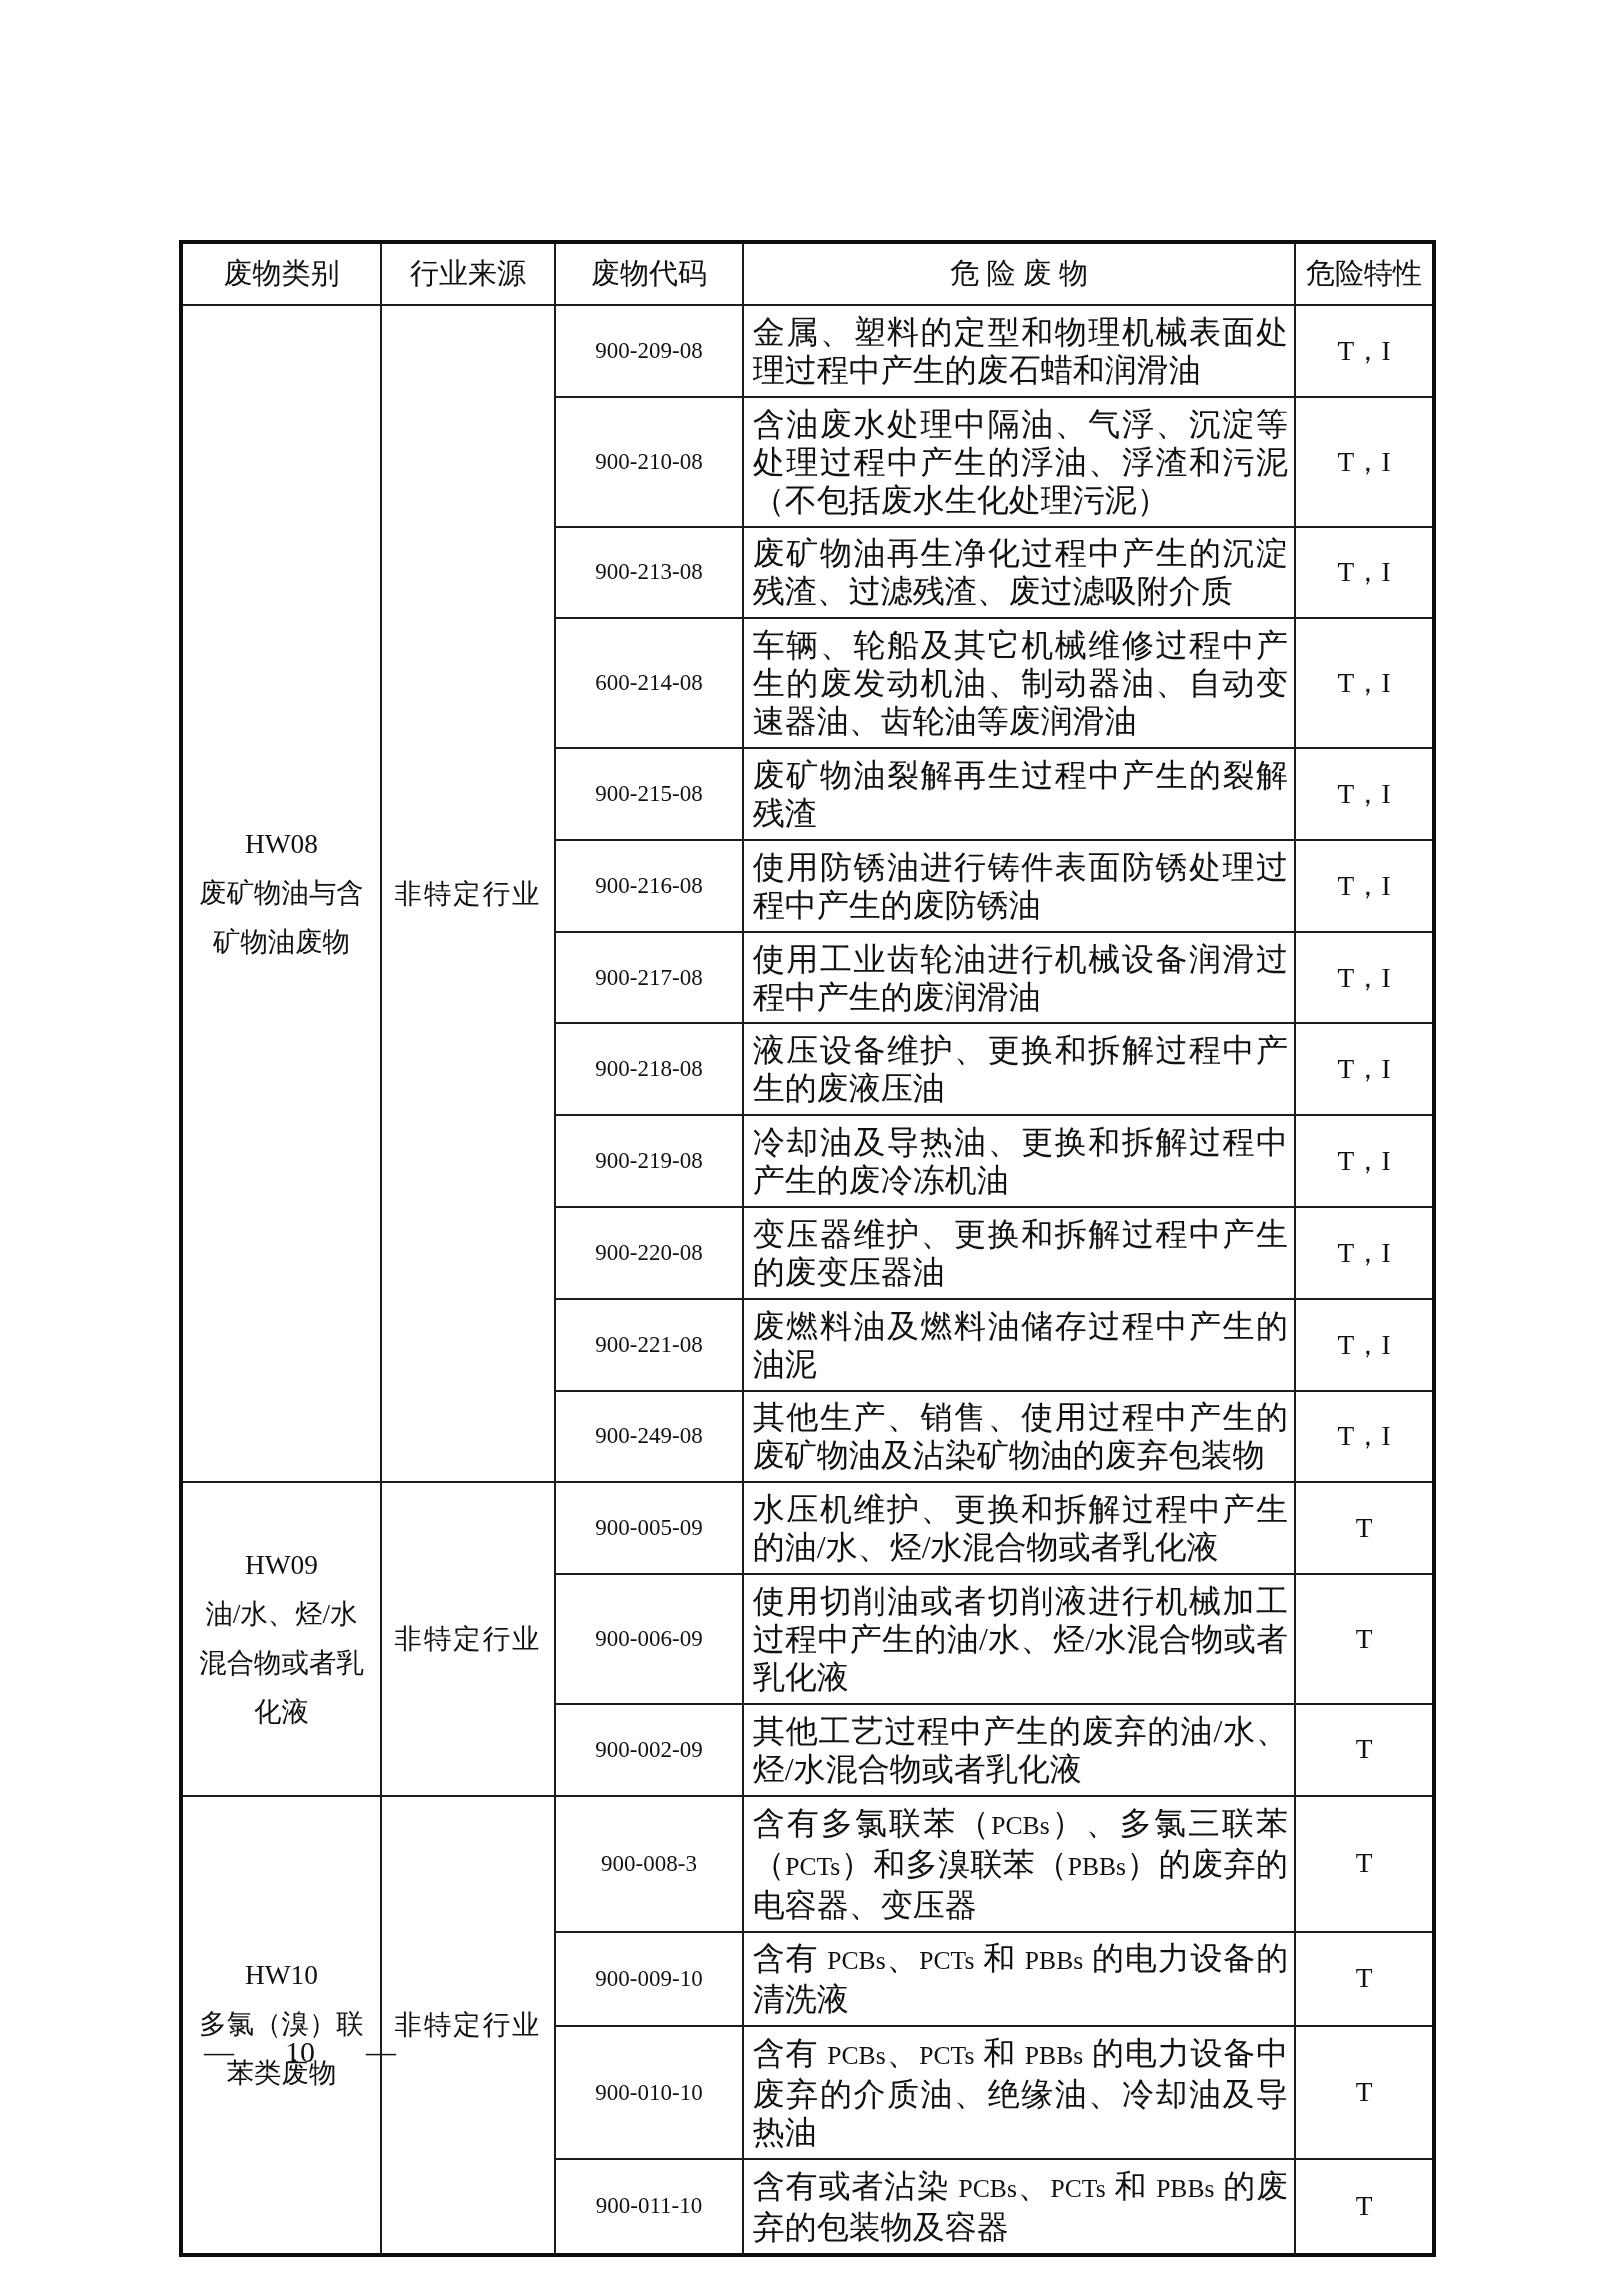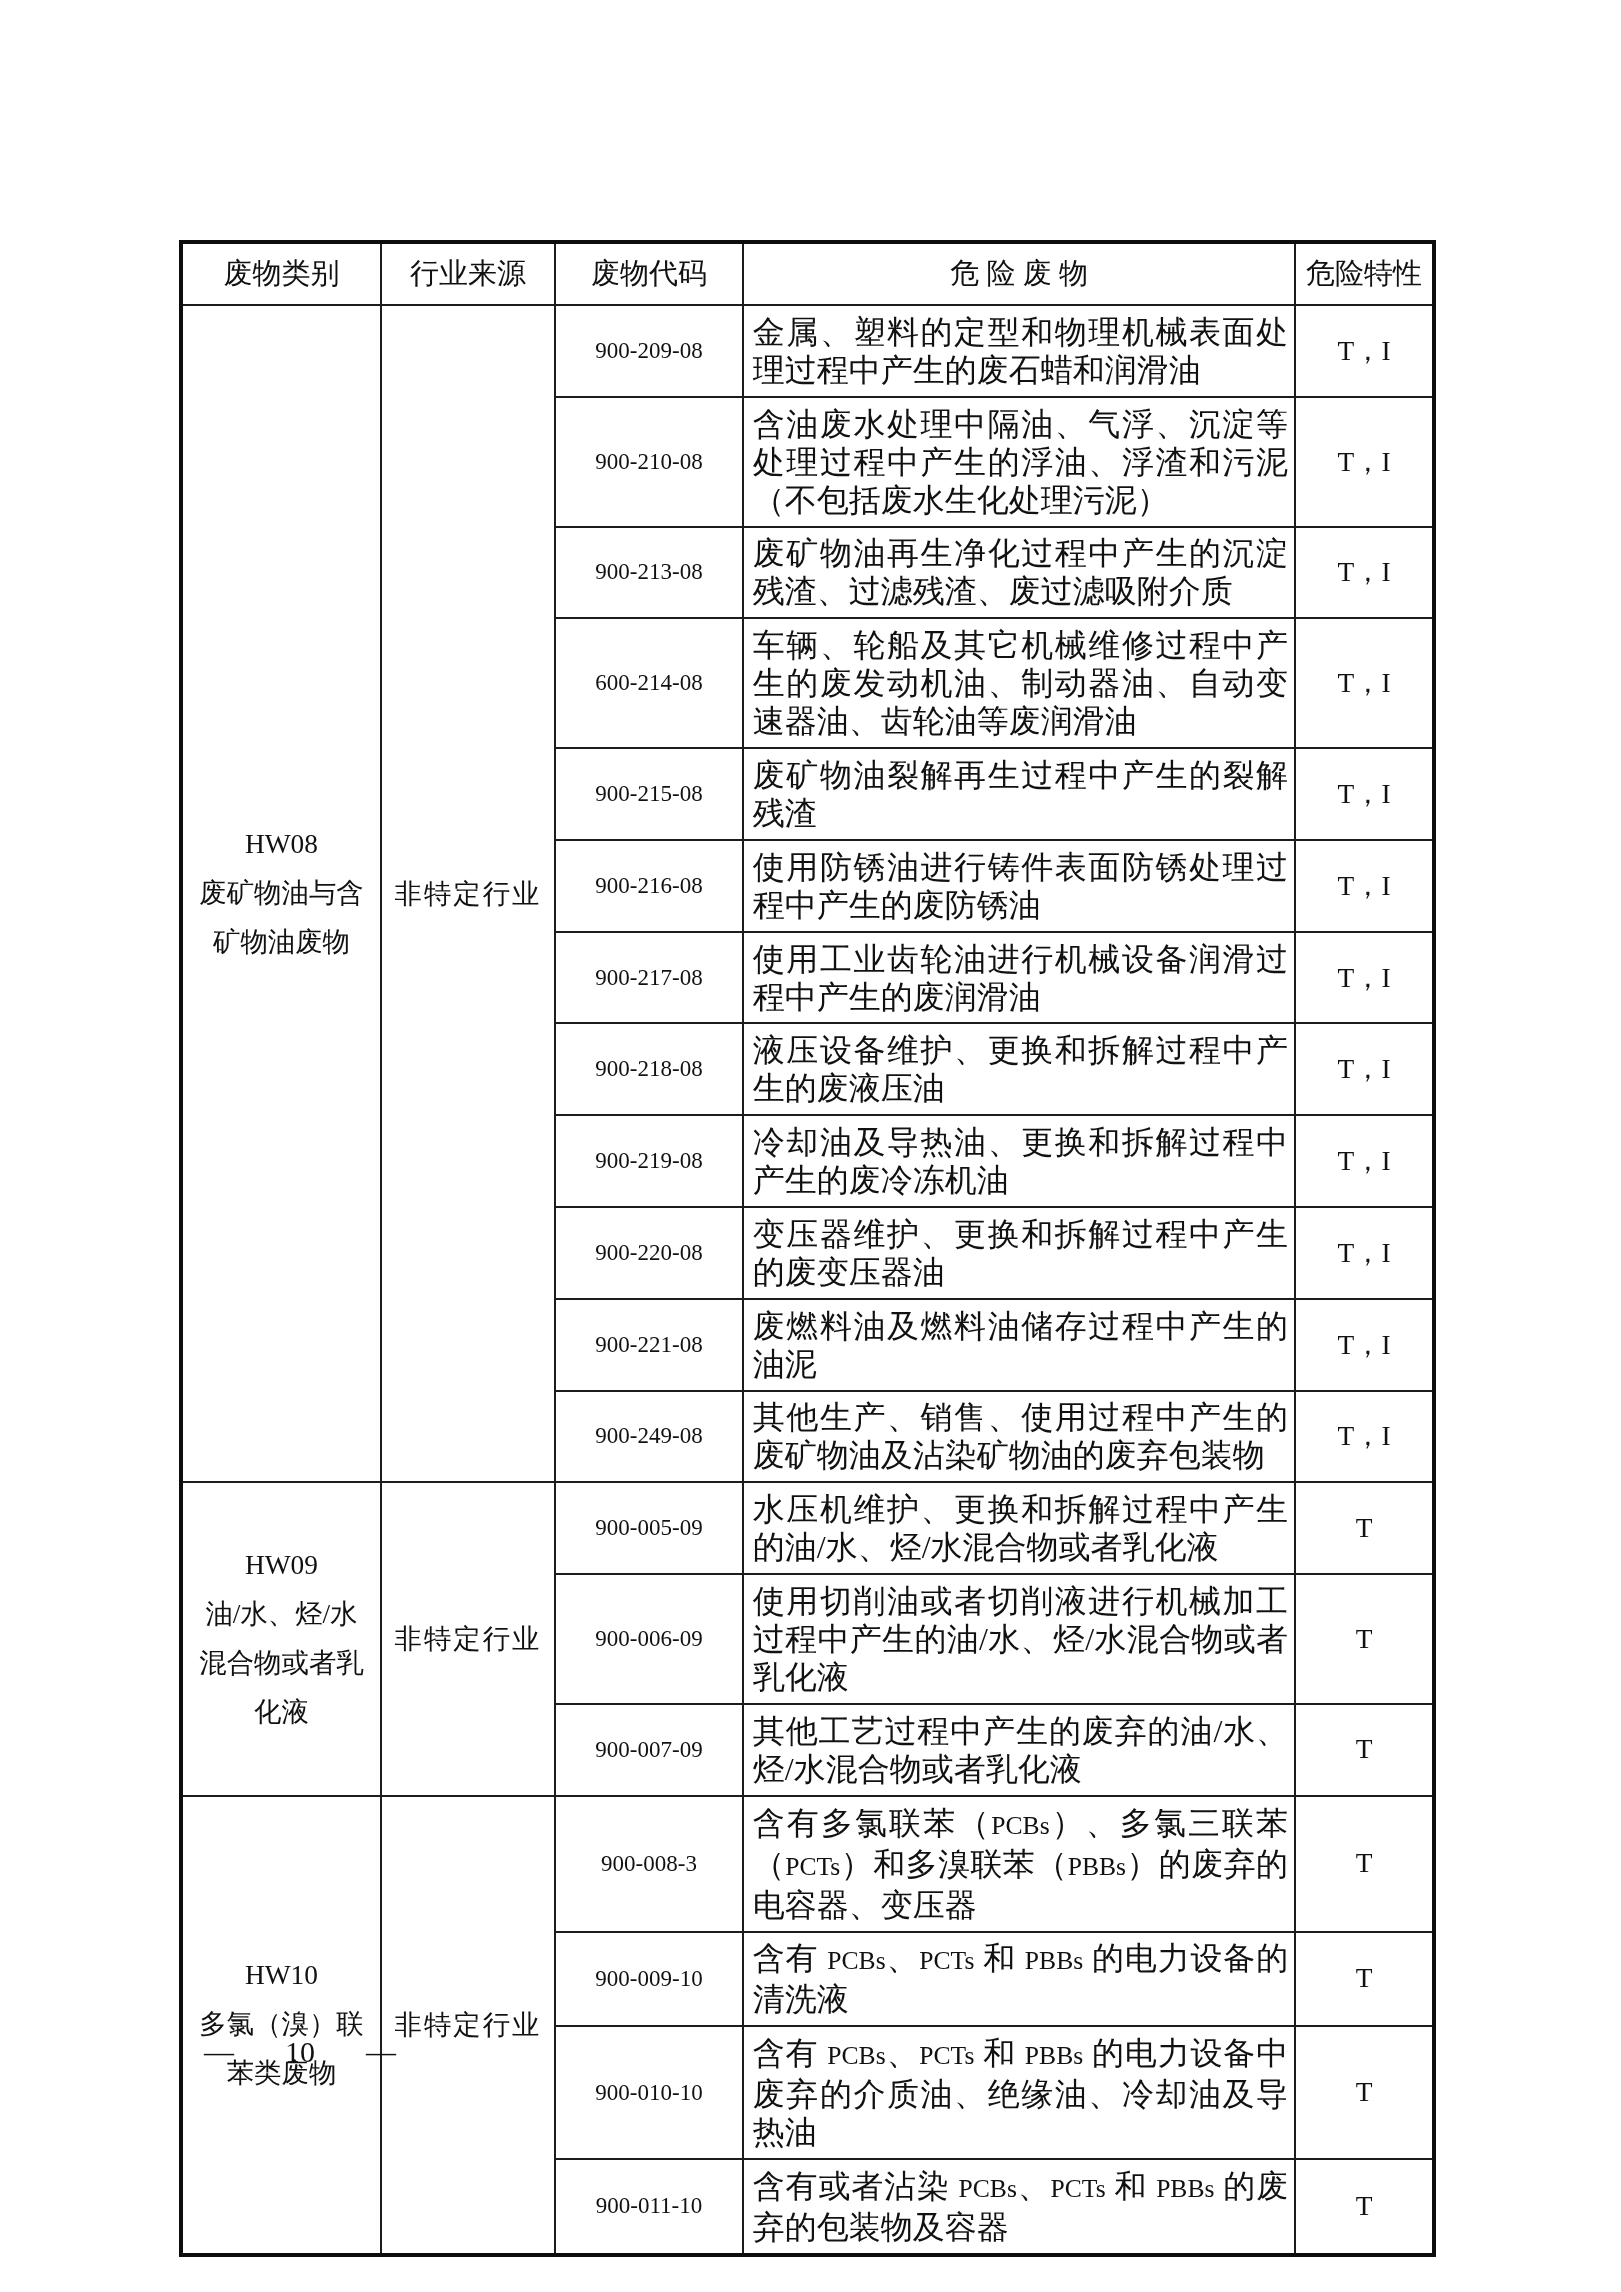--- a/index.html
+++ b/index.html
@@ -187,21 +187,21 @@
           <td class="code">900-005-09</td>
           <td class="desc">水压机维护、更换和拆解过程中产生的油/水、烃/水混合物或者乳化液</td>
           <td class="haz">T</td>
         </tr>
         <tr>
           <td class="code">900-006-09</td>
           <td class="desc">使用切削油或者切削液进行机械加工过程中产生的油/水、烃/水混合物或者乳化液</td>
           <td class="haz">T</td>
         </tr>
         <tr>
-          <td class="code">900-007-09</td>
+          <td class="code">900-002-09</td>
           <td class="desc">其他工艺过程中产生的废弃的油/水、烃/水混合物或者乳化液</td>
           <td class="haz">T</td>
         </tr>
         <tr>
           <td class="cat" rowspan="4">
             <div>HW10</div>
             <div>多氯（溴）联</div>
             <div>苯类废物</div>
           </td>
           <td class="ind" rowspan="4">非特定行业</td>

